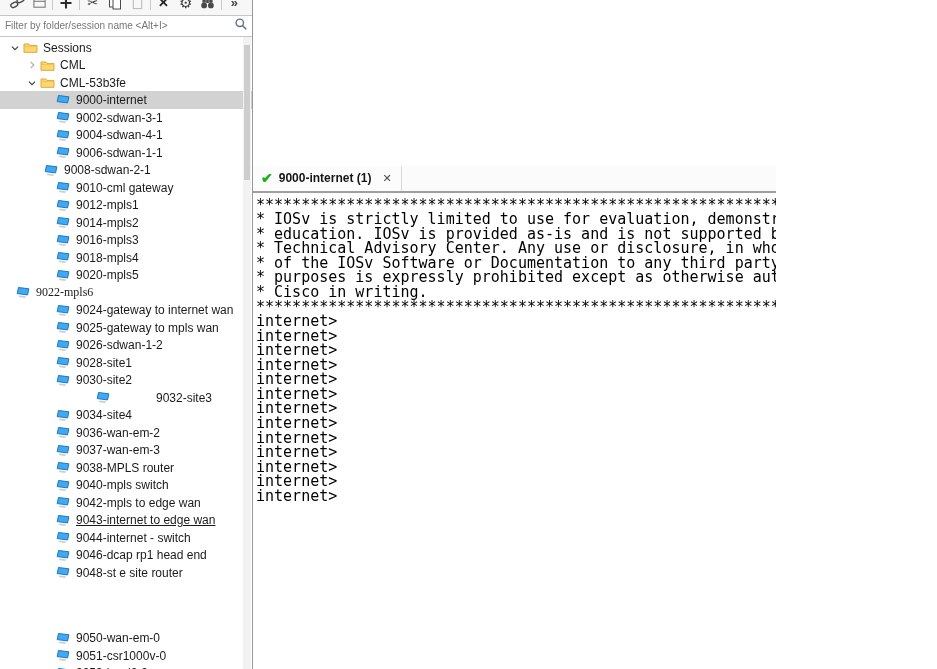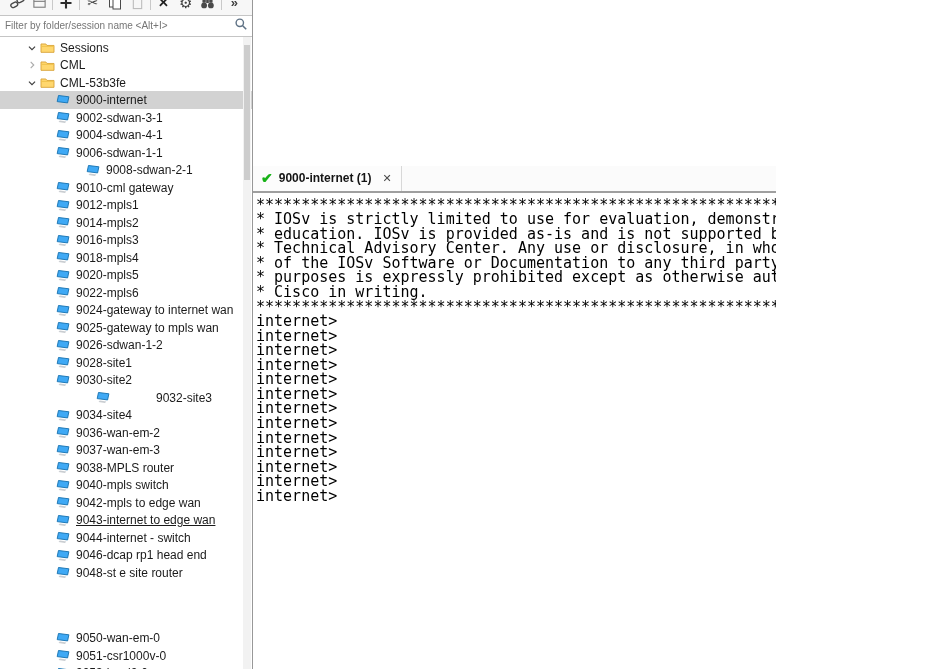--- a/index.html
+++ b/index.html
@@ -130,21 +130,21 @@
             <circle cx="5.8" cy="5.8" r="3.7" fill="none" stroke="#5f7285" stroke-width="1.4"></circle>
             <line x1="8.7" y1="8.7" x2="12.2" y2="12.2" stroke="#5f7285" stroke-width="1.6"></line>
           </svg>
       </span>
     </div>
 
     <div class="tree">
       <div class="tree-scrollbar">
         <div class="thumb"></div>
       </div>
-    <div class="tree-row" style="padding-left: 24px;">
+    <div class="tree-row" style="padding-left: 7px;">
           <span class="chev">
             <svg width="14" height="14" viewBox="0 0 16 16">
               <path d="M4.5 6.5 L8 10 L11.5 6.5" fill="none" stroke="#3c3c3c" stroke-width="1.3"></path>
             </svg>
           </span>
           <span class="ticon">
             <svg width="15" height="13" viewBox="0 0 16 14">
               <path d="M1 3.2h5.2l1.2 1.6h7.6v7.4H1z" fill="#FFD76E" stroke="#D9A43B" stroke-width="1"></path>
               <path d="M1 5.8h14" stroke="#EFC049" stroke-width="1"></path>
             </svg>
@@ -212,21 +212,21 @@
         <div class="tree-row" style="padding-left: 40px;">
           <span class="chev"></span>
           <span class="ticon">
             <svg width="15" height="13" viewBox="0 0 16 14">
               <polygon points="2.6,1.6 13.8,3 12.4,9.6 1.2,8.2" fill="#3FA9F5" stroke="#1872B0" stroke-width="1"></polygon>
               <polygon points="4,10.2 11,11.2 9.6,12.8 2.6,11.8" fill="#C9CDD1"></polygon>
             </svg>
           </span>
           <span class="tlabel">9006-sdwan-1-1</span>
         </div>
-        <div class="tree-row" style="padding-left: 54px; margin-left: 16px;">
+        <div class="tree-row" style="padding-left: 28px;">
           <span class="chev"></span>
           <span class="ticon">
             <svg width="15" height="13" viewBox="0 0 16 14">
               <polygon points="2.6,1.6 13.8,3 12.4,9.6 1.2,8.2" fill="#3FA9F5" stroke="#1872B0" stroke-width="1"></polygon>
               <polygon points="4,10.2 11,11.2 9.6,12.8 2.6,11.8" fill="#C9CDD1"></polygon>
             </svg>
           </span>
           <span class="tlabel">9008-sdwan-2-1</span>
         </div>
         <div class="tree-row" style="padding-left: 40px;">
@@ -282,21 +282,21 @@
         <div class="tree-row" style="padding-left: 40px;">
           <span class="chev"></span>
           <span class="ticon">
             <svg width="15" height="13" viewBox="0 0 16 14">
               <polygon points="2.6,1.6 13.8,3 12.4,9.6 1.2,8.2" fill="#3FA9F5" stroke="#1872B0" stroke-width="1"></polygon>
               <polygon points="4,10.2 11,11.2 9.6,12.8 2.6,11.8" fill="#C9CDD1"></polygon>
             </svg>
           </span>
           <span class="tlabel">9020-mpls5</span>
         </div>
-        <div class="tree-row" style="padding-left: 40px;">
+        <div class="tree-row" style=" font-family: Liberation Serif, serif;">
           <span class="chev"></span>
           <span class="ticon">
             <svg width="15" height="13" viewBox="0 0 16 14">
               <polygon points="2.6,1.6 13.8,3 12.4,9.6 1.2,8.2" fill="#3FA9F5" stroke="#1872B0" stroke-width="1"></polygon>
               <polygon points="4,10.2 11,11.2 9.6,12.8 2.6,11.8" fill="#C9CDD1"></polygon>
             </svg>
           </span>
           <span class="tlabel">9022-mpls6</span>
         </div>
         <div class="tree-row" style="padding-left: 40px;">

